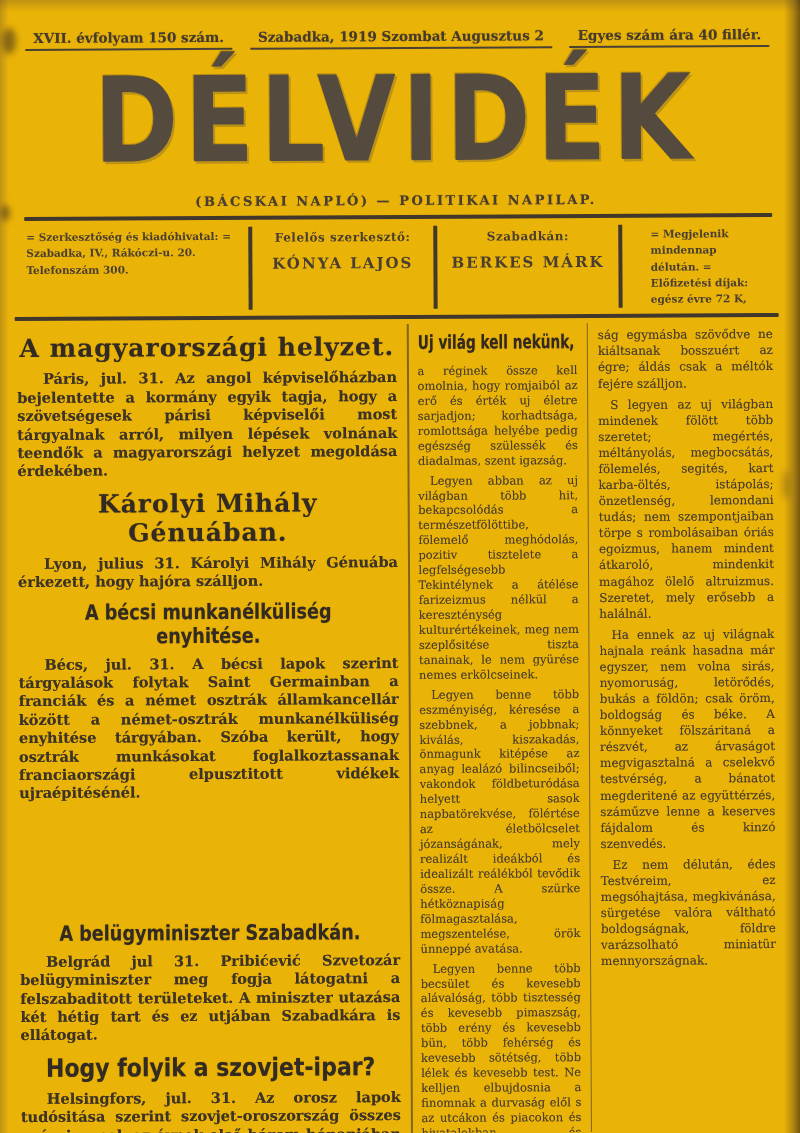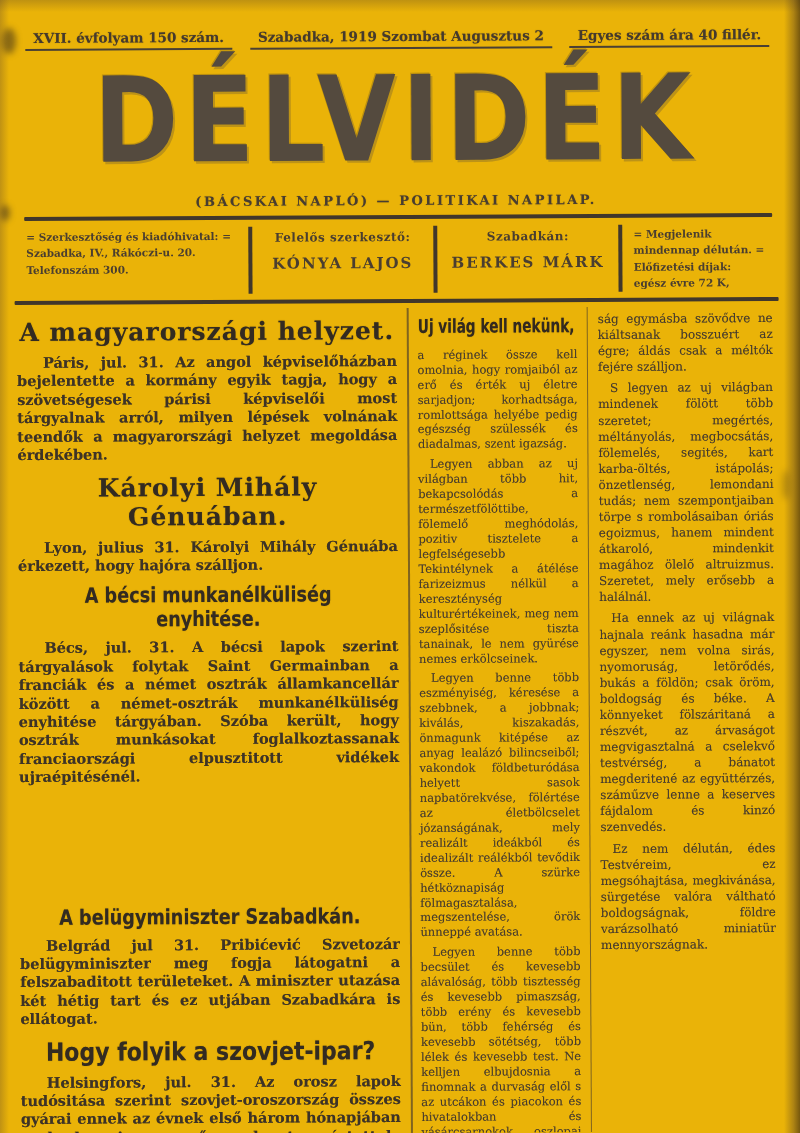--- a/index.html
+++ b/index.html
@@ -45,21 +45,21 @@
   .rule-b{margin:0 0 0 0;}
 
   
   .infobar{display:flex;align-items:stretch;padding:5px 0 4px;margin:1px 2px;
     font-size:10.5px;font-weight:bold;color:#4a3e30;line-height:1.55;}
   .vdiv{width:4px;background:#41372b;margin:1px 3px;}
   .info-office{flex:0 0 28%;padding:2px 6px 2px 10px;}
   .info-editor{flex:0 0 22%;text-align:center;padding:3px 4px;}
   .info-editor .role{font-size:12px;letter-spacing:.5px;}
   .info-editor .name{font-size:15px;letter-spacing:2px;margin-top:5px;}
-  .info-publish{flex:1;padding:2px 10px 2px 8px;}
+  .info-publish{flex:1;padding:2px 10px 2px 8px;margin-left:17px;}
 
   
   .content{display:flex;flex:1;overflow:hidden;margin-top:5px;}
   .col-left{width:392px;padding:4px 10px 0 2px;box-sizing:border-box;}
   .col-sep{width:1.5px;background:rgba(70,58,44,.65);}
   .col-mid{width:178px;padding:4px 9px 0 9px;box-sizing:border-box;
     font-size:11.5px;line-height:1.3;text-align:justify;color:#473c2e;}
   .col-right{flex:1;padding:4px 6px 0 10px;box-sizing:border-box;
     font-size:12px;line-height:1.34;text-align:justify;color:#473c2e;}
 

